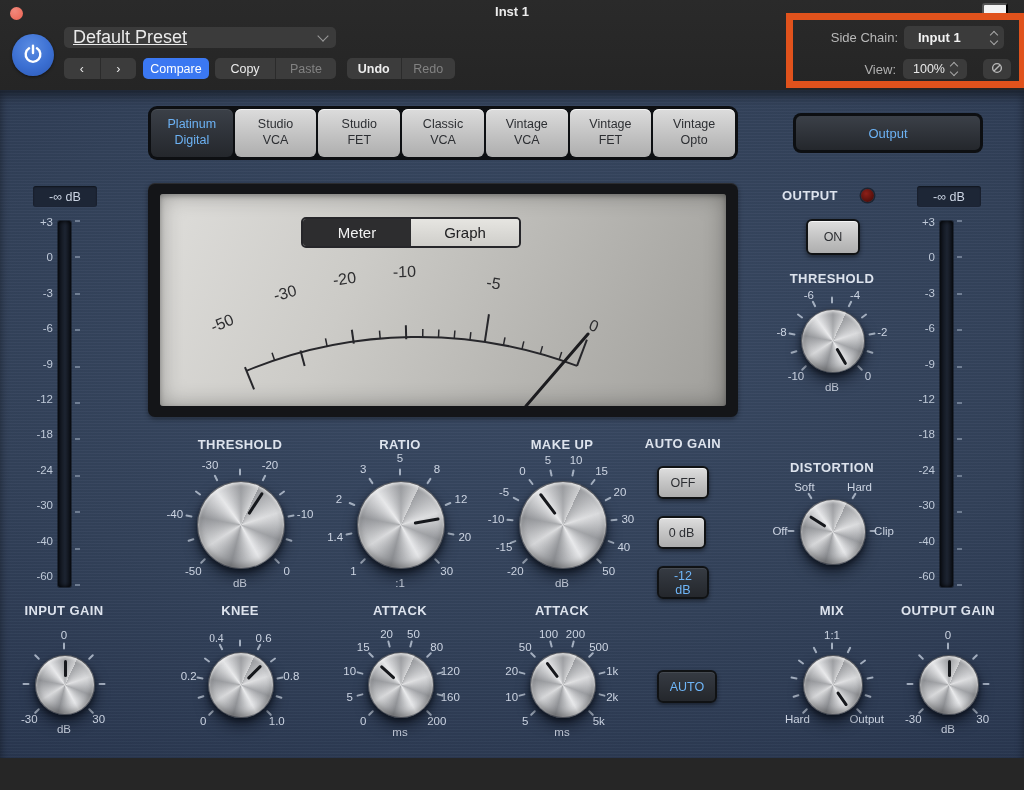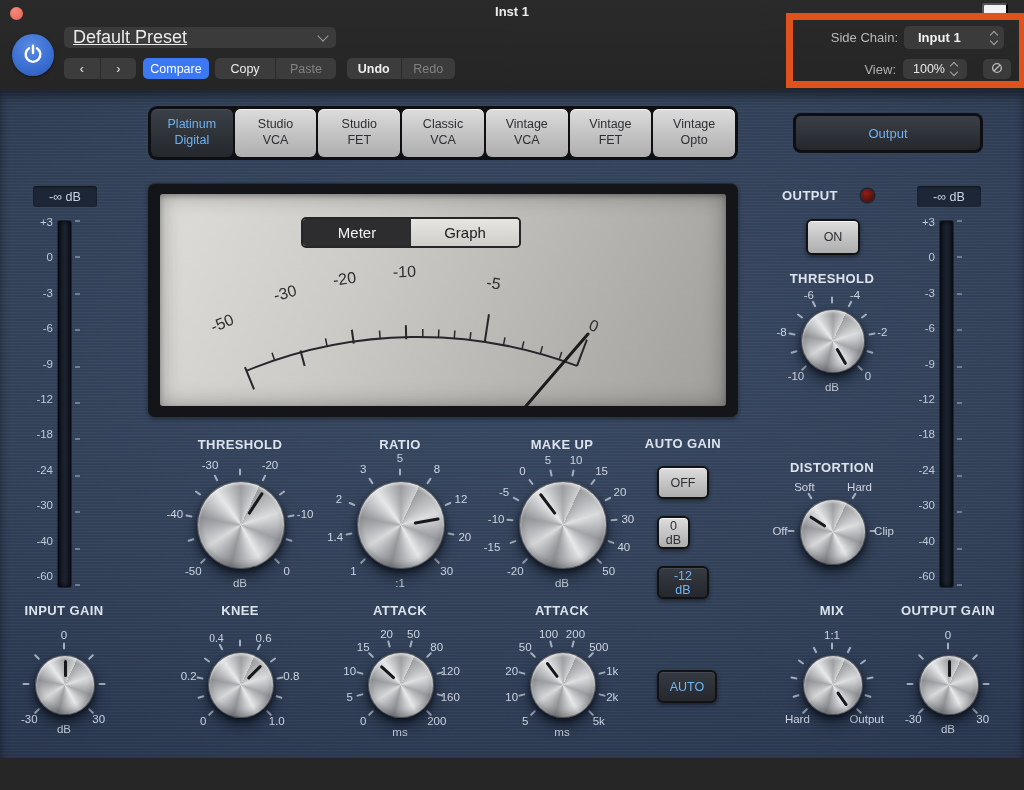--- a/index.html
+++ b/index.html
@@ -387,21 +387,21 @@
         <div class="ktick" style="left: 34.3449px; top: 70.108px; transform: translate(-50%, -50%) rotate(-61.4deg);"></div>
         <div class="ktick" style="left: 48.8508px; top: 53.362px; transform: translate(-50%, -50%) rotate(-36.8deg);"></div>
         <div class="ktick" style="left: 68.9224px; top: 44.1936px; transform: translate(-50%, -50%) rotate(-12.3deg);"></div>
         <div class="ktick" style="left: 91.0776px; top: 44.1936px; transform: translate(-50%, -50%) rotate(12.3deg);"></div>
         <div class="ktick" style="left: 111.149px; top: 53.362px; transform: translate(-50%, -50%) rotate(36.8deg);"></div>
         <div class="ktick" style="left: 125.655px; top: 70.108px; transform: translate(-50%, -50%) rotate(61.4deg);"></div>
         <div class="ktick" style="left: 131.873px; top: 91.3727px; transform: translate(-50%, -50%) rotate(86deg);"></div>
         <div class="ktick" style="left: 128.707px; top: 113.211px; transform: translate(-50%, -50%) rotate(110.5deg);"></div>
         <div class="ktick" style="left: 116.77px; top: 131.77px; transform: translate(-50%, -50%) rotate(135deg);"></div>
         <div class="kmark" style="left: 33.331px; top: 141.669px;">-20</div>
-        <div class="kmark" style="left: 10px; top: 118.114px; text-align: right;">-15</div>
+        <div class="kmark" style="left: 22px; top: 118.114px; text-align: right;">-15</div>
         <div class="kmark" style="left: 14.1608px; top: 90.3961px;">-10</div>
         <div class="kmark" style="left: 22.0531px; top: 63.4063px;">-5</div>
         <div class="kmark" style="left: 40.4644px; top: 42.1517px;">0</div>
         <div class="kmark" style="left: 65.94px; top: 30.515px;">5</div>
         <div class="kmark" style="left: 94.06px; top: 30.515px;">10</div>
         <div class="kmark" style="left: 119.536px; top: 42.1517px;">15</div>
         <div class="kmark" style="left: 137.947px; top: 63.4063px;">20</div>
         <div class="kmark" style="left: 145.839px; top: 90.3961px;">30</div>
         <div class="kmark" style="left: 141.82px; top: 118.114px;">40</div>
         <div class="kmark" style="left: 126.669px; top: 141.669px;">50</div>
@@ -593,21 +593,21 @@
         <div class="kmark" style="left: 80px; top: 140px;">dB</div>
         <div class="knob-face" style="width: 58px; height: 58px; left: 51px; top: 66px;">
           <div class="pointer-wrap" style="transform: rotate(0deg);">
             <div class="pointer"></div>
           </div>
         </div>
       </div>
 
     <div class="ag-title">AUTO GAIN</div>
     <button class="push-btn" style="left:657px;top:376px;width:52px;height:33px;">OFF</button>
-    <button class="push-btn" style="left:657px;top:426px;width:33px;height:33px;">0 dB</button>
+    <button class="push-btn" style="left:657px;top:426px;width:49px;height:33px;">0 dB</button>
     <button class="push-btn active" style="left:657px;top:476px;width:52px;height:33px;">-12 dB</button>
 
     <button class="push-btn active" style="left:657px;top:580px;width:60px;height:33px;">AUTO</button>
 
     <div class="lim-label">OUTPUT</div>
     <div class="led"></div>
     <button class="push-btn" style="left:806px;top:129px;width:54px;height:36px;">ON</button>
 
   </div>
 

